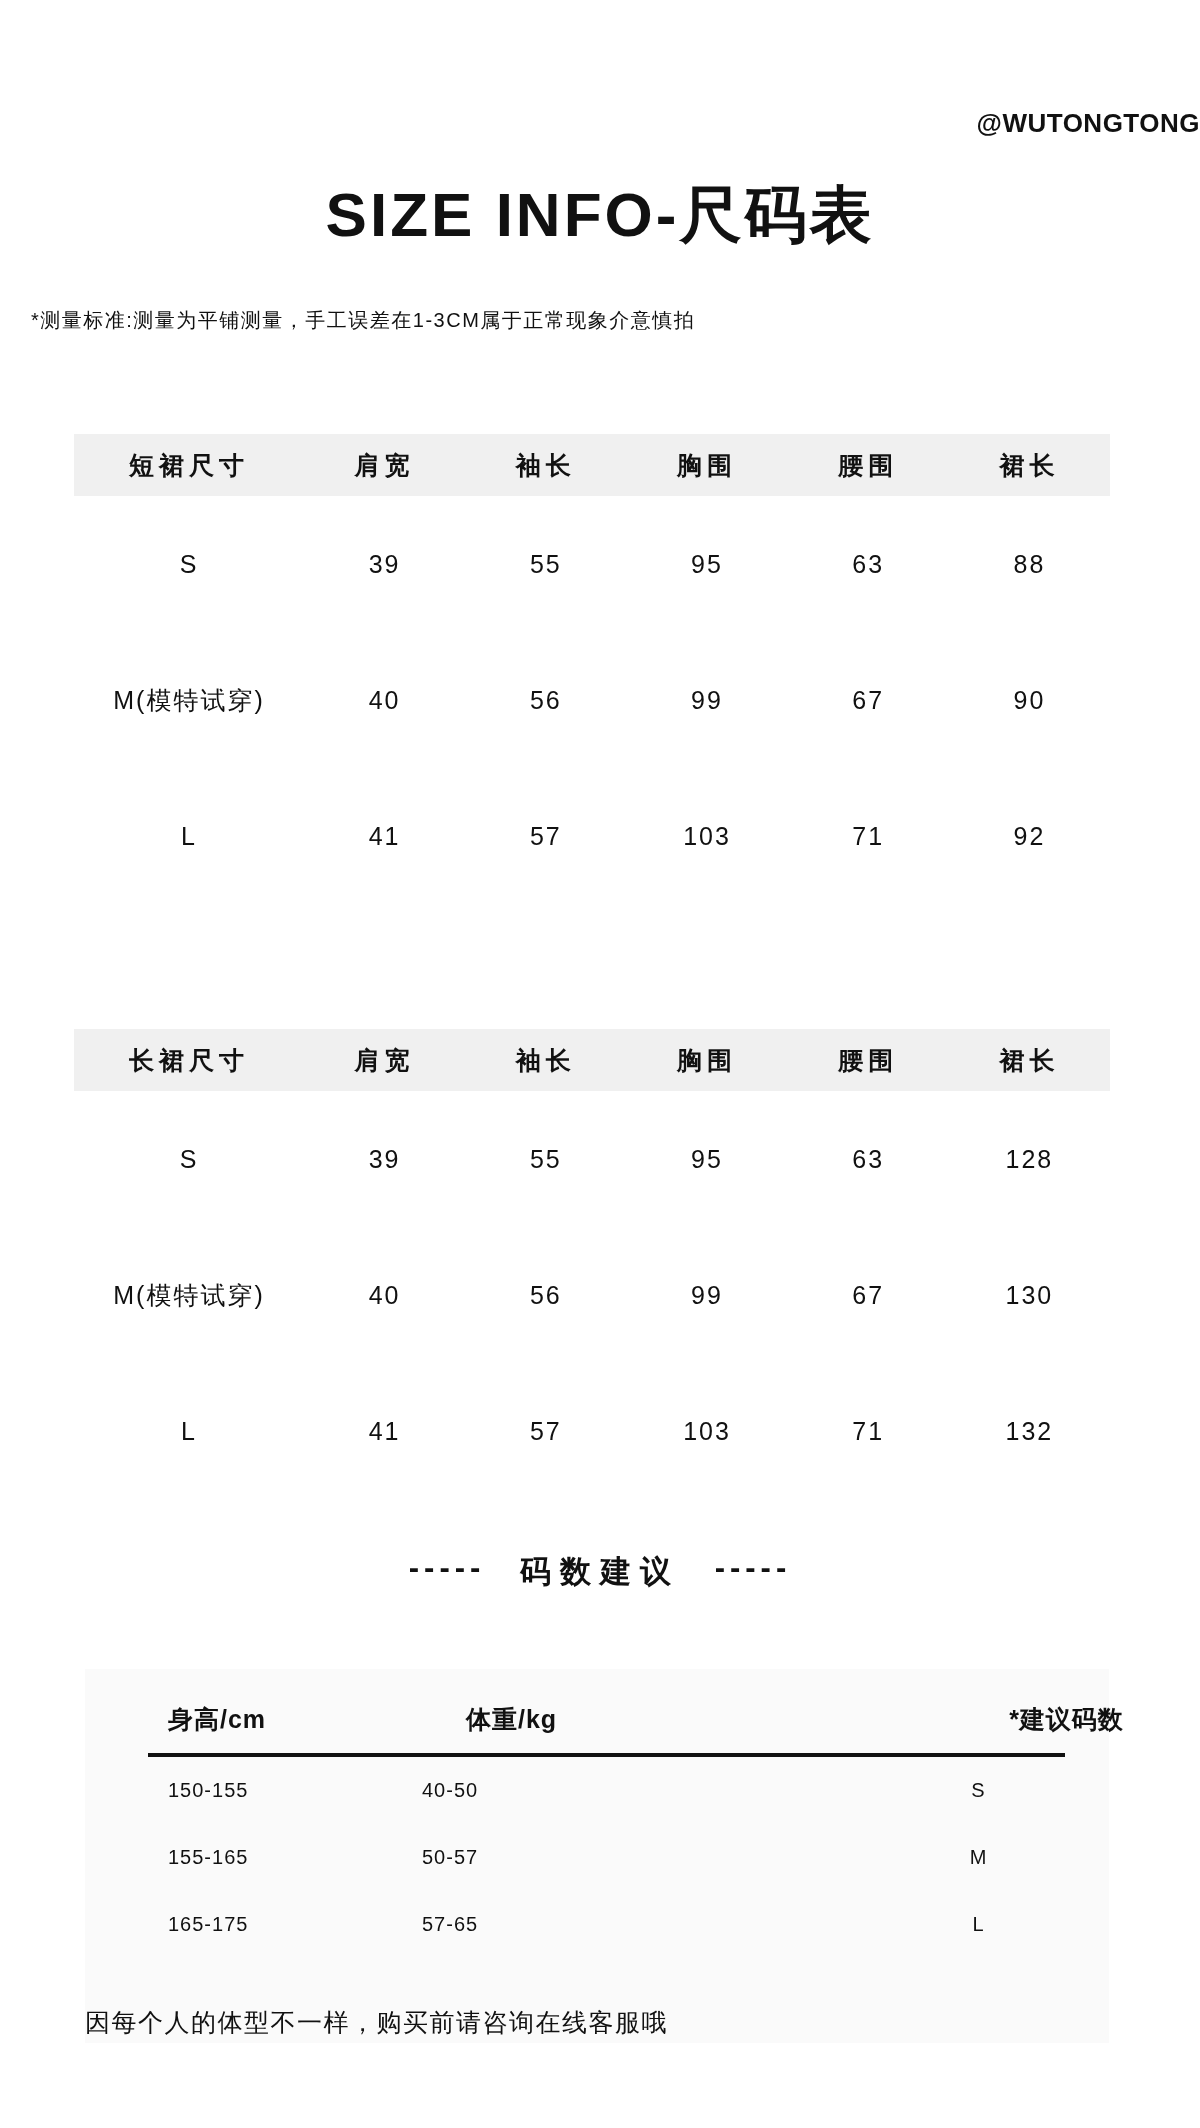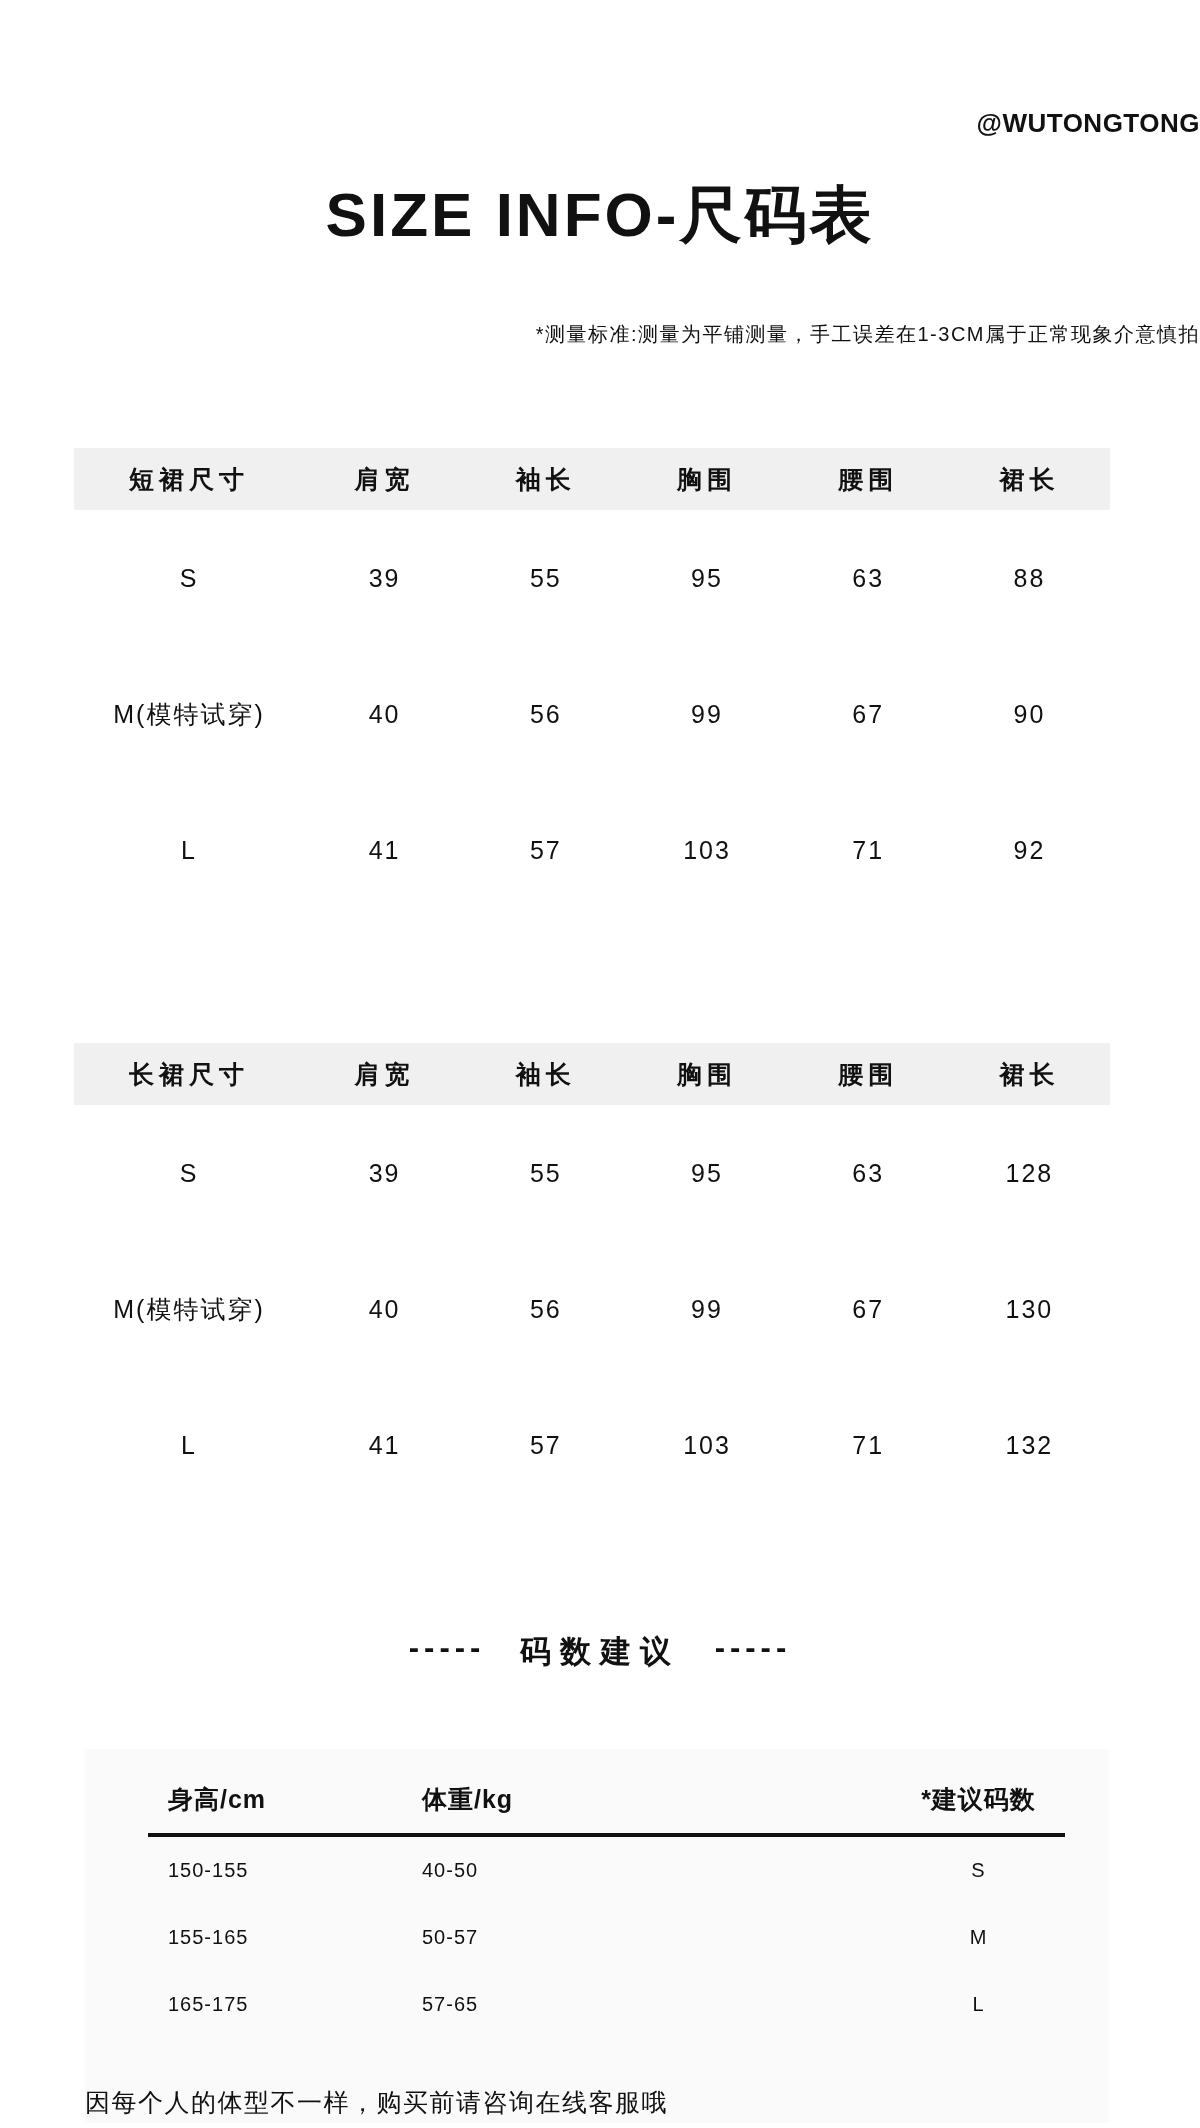--- a/index.html
+++ b/index.html
@@ -18,25 +18,26 @@
     letter-spacing:0.5px;
   }
   .title {
     margin:34px 0 0 0;
     text-align:center;
     font-size:62px;
     font-weight:600;
     letter-spacing:3px;
   }
   .note {
-    margin-top:64px;
-    text-align:right;
+    margin-top:50px;
+    text-align:left;
     font-size:20px;
     letter-spacing:1.5px;
     font-weight:500;
+    padding-left:31px;
   }
   
   .size-table { width:1036px; margin-left:74px; }
   .size-table.first  { margin-top:100px; }
   .size-table.second { margin-top:125px; }
   .thead {
     display:grid;
     grid-template-columns:230px repeat(5,1fr);
     background:#f0f0f0;
     height:62px;
@@ -55,21 +56,21 @@
     align-items:center;
   }
   .td {
     text-align:center;
     font-size:25px;
     font-weight:500;
     letter-spacing:2px;
   }
   
   .suggest-heading {
-    margin-top:118px;
+    margin-top:52px;
     text-align:center;
     font-size:31px;
     font-weight:600;
   }
   .suggest-heading .dashes {
     letter-spacing:5px;
     font-weight:700;
     position:relative; top:-4px;
   }
   .suggest-heading .suggest-title {
@@ -85,20 +86,21 @@
     background:#fafafa;
     box-sizing:border-box;
   }
   .sbox-header {
     display:grid;
     grid-template-columns:254px 491px 131px;
     padding:34px 65px 0 83px;
     font-size:25px;
     font-weight:700;
     letter-spacing:1px;
+    gap:44px;
   }
   .sbox-header .c3 { text-align:center; }
   .sbox-line {
     margin:17px 0 0 63px;
     width:917px;
     height:0;
     border-top:4px solid #111111;
   }
   .sbox-row {
     display:grid;

